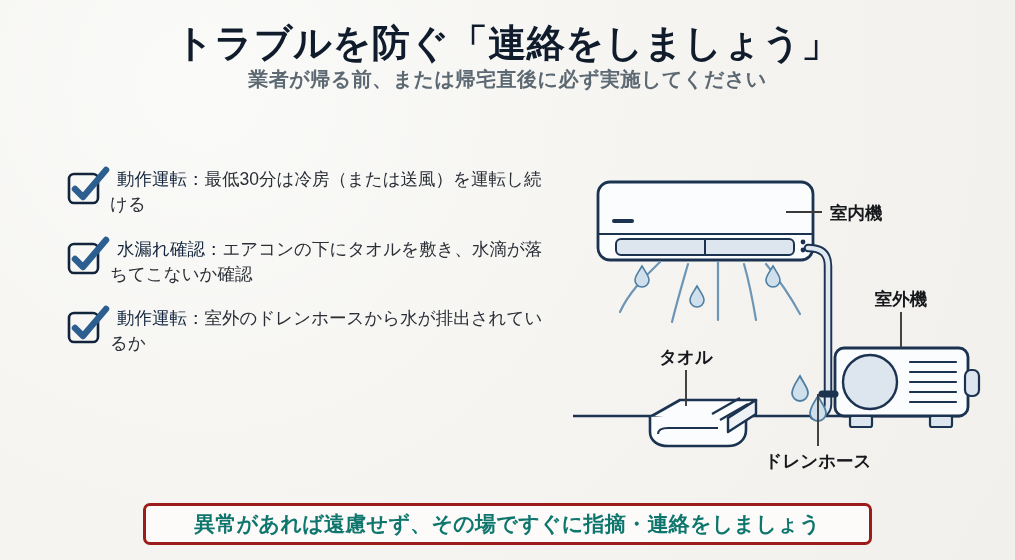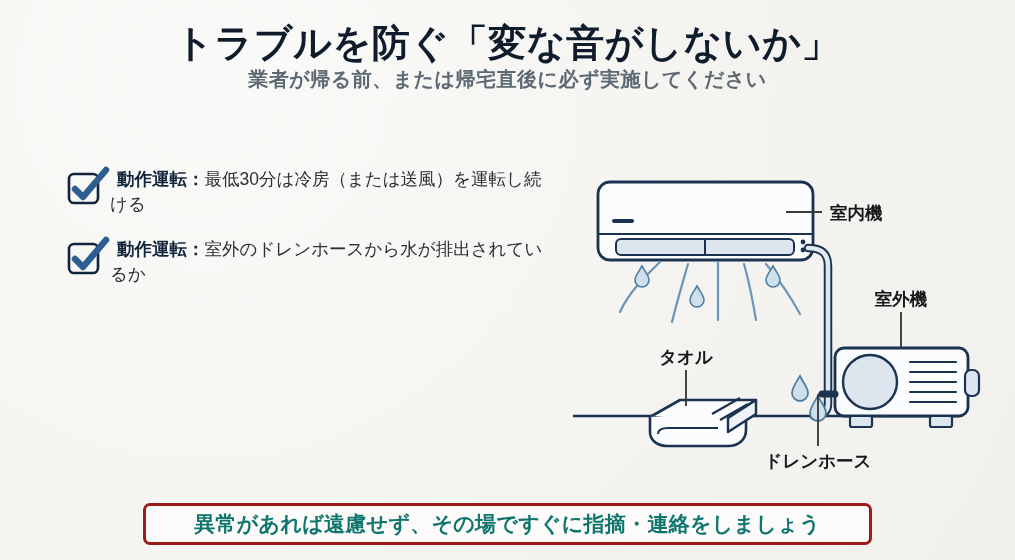--- a/index.html
+++ b/index.html
@@ -70,21 +70,21 @@
     top: 0;
     overflow: visible;
   }
   .check-text {
     font-size: 17.5px;
     line-height: 1.42;
     color: #2a2f36;
     padding-top: 1px;
   }
   .check-text .lead {
-    font-weight: bold;
+    font-weight: normal;
     color: #12243c;
     padding-left: 7px;
   }
 
   
   .banner {
     position: absolute;
     left: 143px;
     top: 503px;
     width: 729px;
@@ -120,38 +120,49 @@
     font-weight: bold;
     fill: #16181c;
   }
 </style>
 </head>
 <body>
 
 <div class="page">
 
   <div class="header">
-    <div class="title">トラブルを防ぐ「変な音がしないか」</div>
+    <div class="title">トラブルを防ぐ「連絡をしましょう」</div>
     <div class="subtitle">業者が帰る前、または帰宅直後に必ず実施してください</div>
   </div>
 
   <div class="checklist">
 
     <div class="check-item">
       <div class="check-box-wrap">
         <svg width="44" height="40" viewBox="0 0 44 40">
           <rect x="3" y="6" width="29" height="29" rx="5" ry="5" fill="none" stroke="#12243c" stroke-width="2.6"></rect>
           <path d="M9 21 L17 29 L40 2" fill="none" stroke="#2c5f8f" stroke-width="6.5" stroke-linecap="round" stroke-linejoin="round"></path>
         </svg>
       </div>
       <div class="check-text">
         <span class="lead">動作運転：</span><span>最低30分は冷房（または送風）を運転し続ける</span>
       </div>
     </div>
 
+    <div class="check-item">
+      <div class="check-box-wrap">
+        <svg width="44" height="40" viewBox="0 0 44 40">
+          <rect x="3" y="6" width="29" height="29" rx="5" ry="5" fill="none" stroke="#12243c" stroke-width="2.6"></rect>
+          <path d="M9 21 L17 29 L40 2" fill="none" stroke="#2c5f8f" stroke-width="6.5" stroke-linecap="round" stroke-linejoin="round"></path>
+        </svg>
+      </div>
+      <div class="check-text">
+        <span class="lead">水漏れ確認：</span><span>エアコンの下にタオルを敷き、水滴が落ちてこないか確認</span>
+      </div>
+    </div>
 
     <div class="check-item">
       <div class="check-box-wrap">
         <svg width="44" height="40" viewBox="0 0 44 40">
           <rect x="3" y="6" width="29" height="29" rx="5" ry="5" fill="none" stroke="#12243c" stroke-width="2.6"></rect>
           <path d="M9 21 L17 29 L40 2" fill="none" stroke="#2c5f8f" stroke-width="6.5" stroke-linecap="round" stroke-linejoin="round"></path>
         </svg>
       </div>
       <div class="check-text">
         <span class="lead">動作運転：</span><span>室外のドレンホースから水が排出されているか</span>

